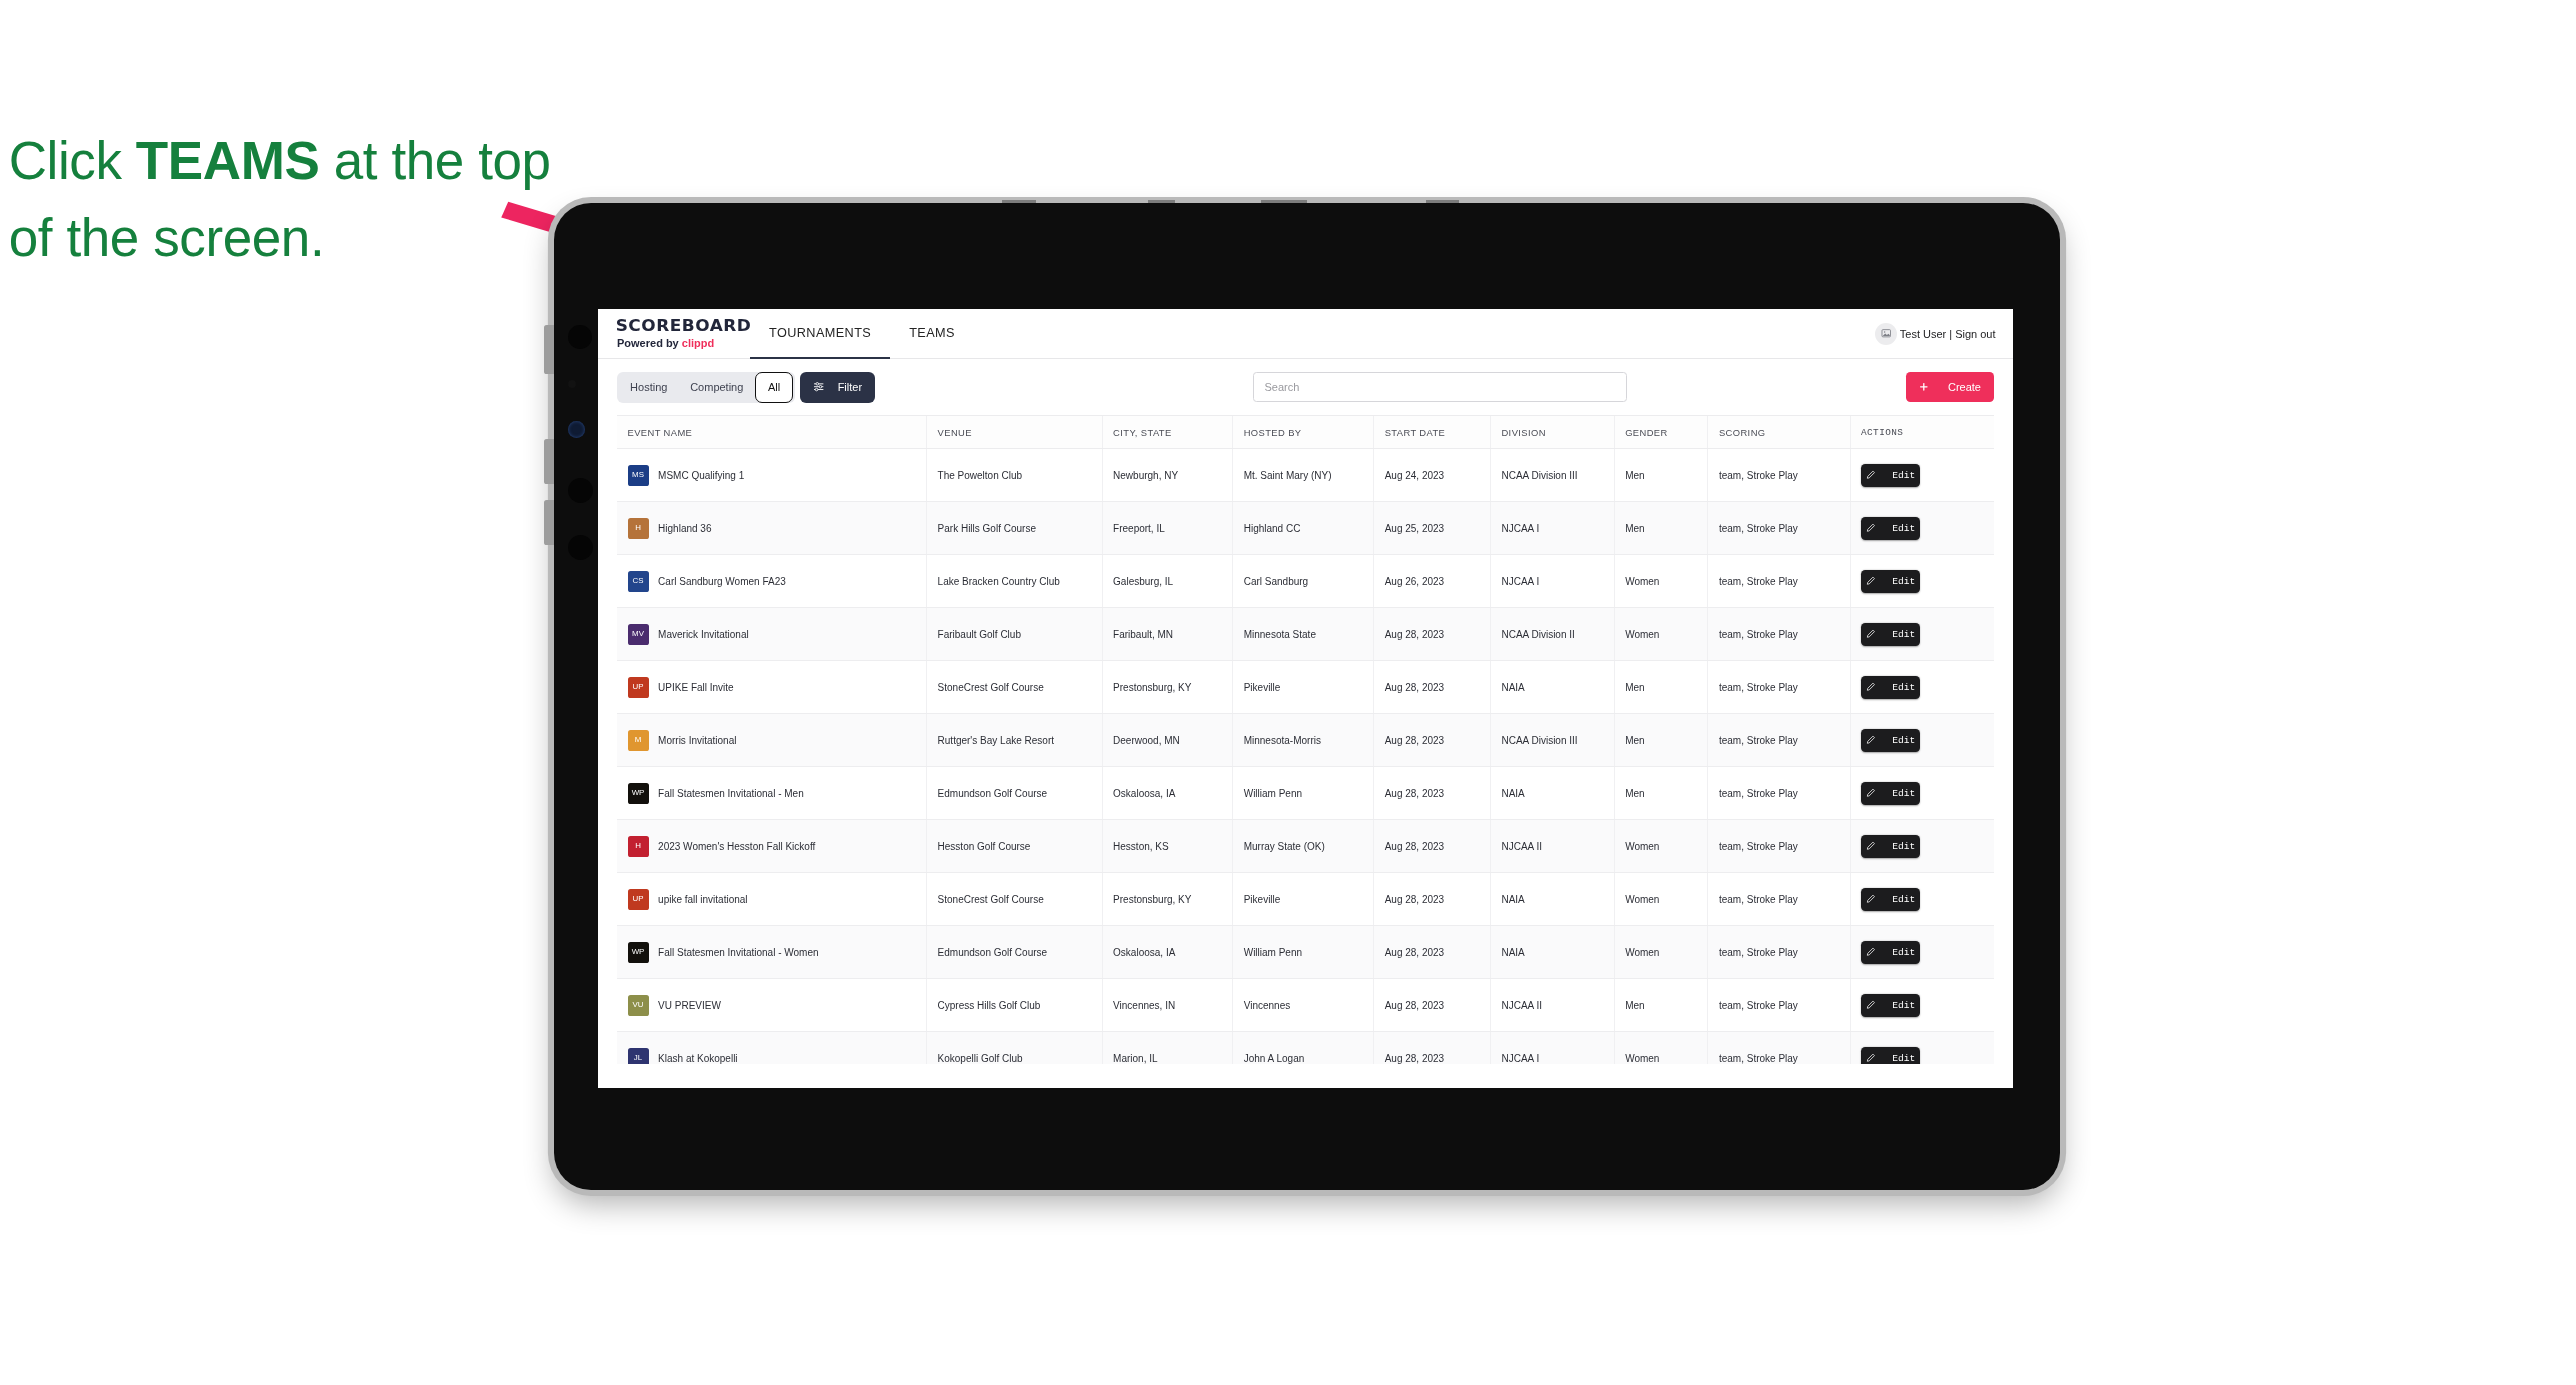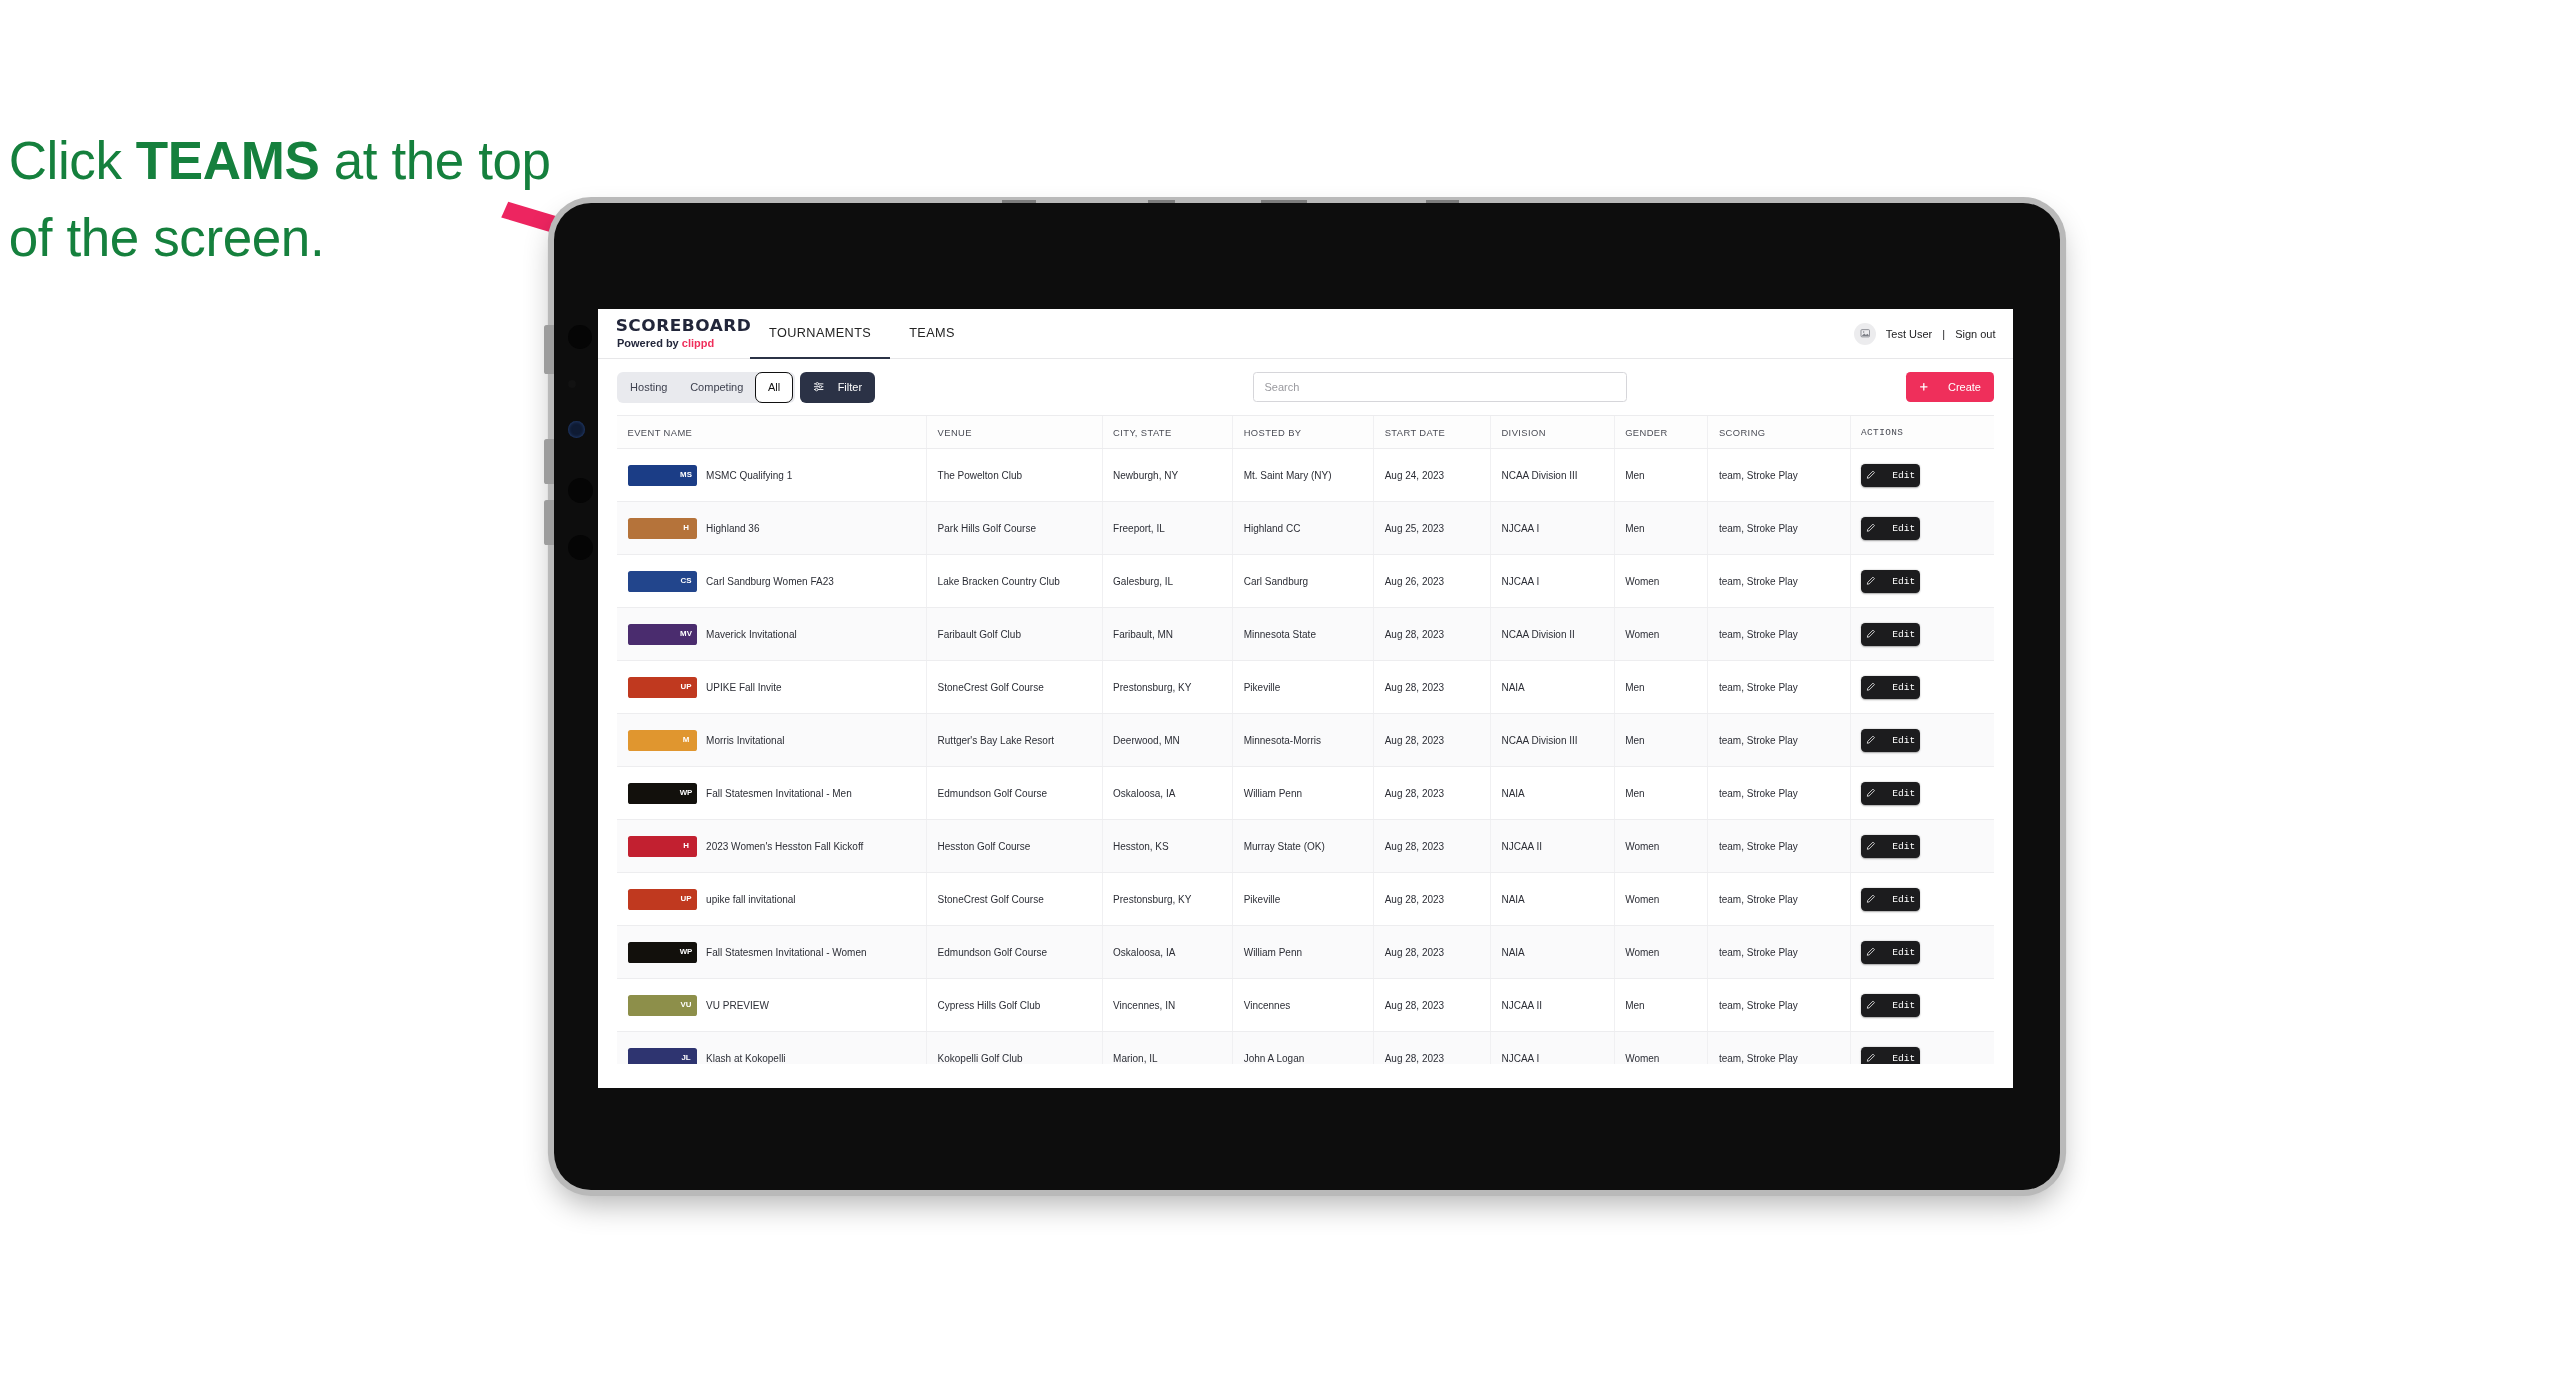--- a/index.html
+++ b/index.html
@@ -127,21 +127,21 @@
     margin-bottom:-0.9px;
   }
   .tab.active{
     border-bottom-color:#2b3246;
     font-weight:400;
   }
   #topnav-right{
     margin-left:auto;
     display:flex;align-items:center;
     padding-right:17.5px;
-    gap:10px;
+    gap:3px;
   }
   #avatar{
     width:22px;height:22px;border-radius:50%;
     background:#ececee;
     display:flex;align-items:center;justify-content:center;
     color:#7d7f86;font-size:9.6px;
   }
   #user-name{font-size:11px;color:#1d1d1f;}
   #divider-pipe{font-size:11px;color:#1d1d1f;}
   #sign-out{font-size:11px;color:#1d1d1f;cursor:pointer;}
@@ -260,25 +260,24 @@
   .c-div{width:96px;}
   .c-gender{width:70px;}
   .c-score{width:112px;}
   .c-actions{width:114px;font-family:Liberation Mono, monospace;}
 
   .name-cell{display:flex;align-items:center;gap:9.6px;}
   .team-logo{
     width:21px;height:21px;flex:0 0 21px;
     border-radius:2.6px;
     display:flex;align-items:center;justify-content:center;
-    font-size:7.9px;font-weight:bold;color:#fff;
+    font-size:7.9px;font-weight:normal;color:#fff;
     overflow:hidden;
     line-height:1;
     text-align:center;
-    padding-left:48px;
   }
   .edit-btn{
     background:#1c1c1e;
     color:#fff;
     border-radius:4.4px;
     height:23px;
     width:59px;
     display:flex;align-items:center;justify-content:center;gap:17px;
     font-size:9.6px;
     cursor:pointer;

